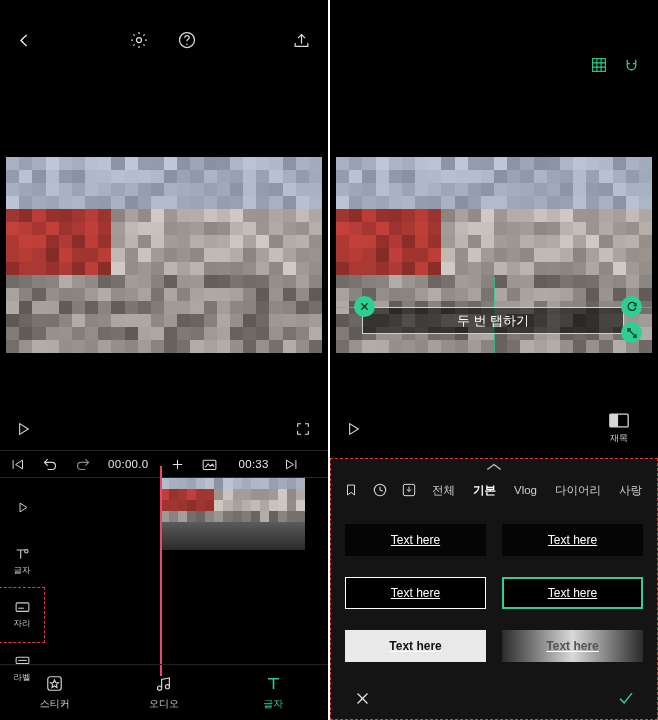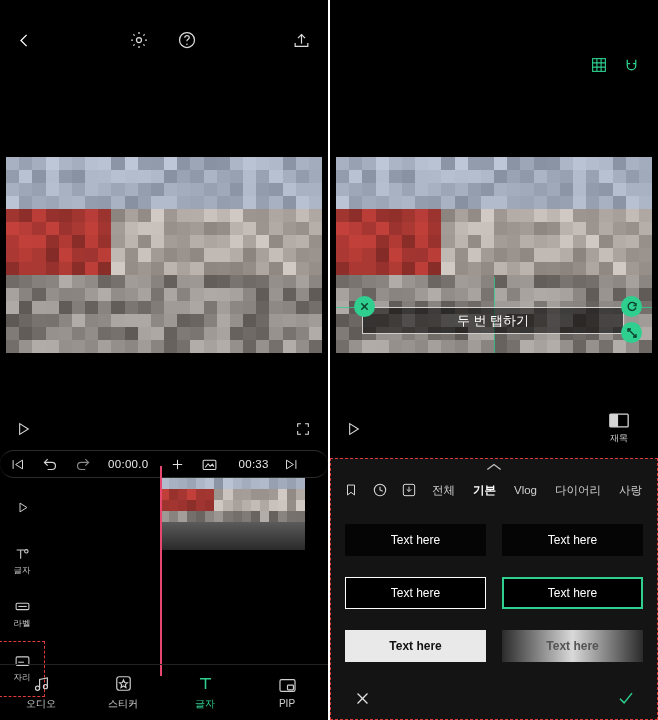--- a/index.html
+++ b/index.html
@@ -82,21 +82,21 @@
   .tabs { height:30px; display:flex; align-items:center; gap:0px; padding:0 6px; }
   .tabs .ti { display:flex; align-items:center; justify-content:center; }
   .tab-lbl { font-size:11.5px; color:#cfcfcf; padding:0 9px; white-space:nowrap; }
   .tab-lbl.active { color:#fff; font-weight:bold; }
 
   .grid {
     position:absolute; left:0; right:0; top:52px; bottom:44px;
     padding:10px 14px; display:grid; grid-template-columns:1fr 1fr;
     grid-template-rows:1fr 1fr 1fr; gap:14px 16px;
   }
-  .tcell { display:flex; align-items:center; justify-content:flex-end; }
+  .tcell { display:flex; align-items:center; justify-content:flex-end;text-decoration:underline; }
   .tbox { width:100%; height:32px; display:flex; align-items:center; justify-content:center;
     font-size:12px; color:#fff; background:#000; }
   .tbox.b-plain { background:#050505; }
   .tbox.b-border { border:1px solid #fff; }
   .tbox.b-sel { border:2px solid #2ecf8f; }
   .tbox.b-white { background:#e9e9e9; color:#111; font-weight:bold; }
   .tbox.b-grad { background:linear-gradient(90deg,#2b2b2b 0%, #d9d9d9 50%, #2b2b2b 100%); color:#555; font-weight:bold; }
 
   .panel-foot { position:absolute; left:0; bottom:0; width:100%; height:42px;
     display:flex; align-items:center; justify-content:space-between; padding:0 18px; }
@@ -513,21 +513,21 @@
       <div class="ic" style="left:290px; top:4px; width:26px; height:26px;">
         <svg width="16" height="16" viewBox="0 0 24 24" fill="none" stroke="#dcdcdc" stroke-width="1.6">
           <polyline points="4,9 4,4 9,4"></polyline>
           <polyline points="15,4 20,4 20,9"></polyline>
           <polyline points="20,15 20,20 15,20"></polyline>
           <polyline points="9,20 4,20 4,15"></polyline>
         </svg>
       </div>
     </div>
 
-    <div class="tl-toolbar" style="top:450px;border-radius:14px;">
+    <div class="tl-toolbar" style="top:450px;">
       <div class="ic" style="position:relative; width:34px; height:26px;">
         <svg width="15" height="15" viewBox="0 0 24 24" fill="none" stroke="#d8d8d8" stroke-width="1.6">
           <line x1="5" y1="5" x2="5" y2="19"></line>
           <polygon points="20,5 9,12 20,19"></polygon>
         </svg>
       </div>
       <div class="ic" style="position:relative; width:32px; height:26px;">
         <svg width="17" height="17" viewBox="0 0 24 24" fill="none" stroke="#d8d8d8" stroke-width="1.6">
           <path d="M4 9h10a5 5 0 0 1 0 10H8"></path>
           <polyline points="8,4.5 3.4,9 8,13.5"></polyline>
@@ -567,33 +567,33 @@
           <polygon points="8,5 19,12 8,19"></polygon>
         </svg>
       </div>
       <div class="rail-item">
         <svg width="16" height="16" viewBox="0 0 24 24" fill="none" stroke="#cfcfcf" stroke-width="1.6">
           <path d="M4 6h12M10 6v13"></path>
           <circle cx="18.5" cy="8" r="2.6"></circle>
         </svg>
         <span>글자</span>
       </div>
+      <div class="rail-item sel">
+        <svg width="17" height="15" viewBox="0 0 24 20" fill="none" stroke="#cfcfcf" stroke-width="1.5">
+          <rect x="3" y="3.5" width="18" height="12" rx="1.5"></rect>
+          <line x1="6" y1="11" x2="14" y2="11"></line>
+        </svg>
+        <span>자리</span>
+      </div>
       <div class="rail-item">
         <svg width="17" height="15" viewBox="0 0 24 20" fill="none" stroke="#cfcfcf" stroke-width="1.5">
           <rect x="3" y="4" width="18" height="9" rx="1.5"></rect>
           <line x1="6" y1="8.5" x2="18" y2="8.5"></line>
         </svg>
         <span>라벨</span>
-      </div>
-      <div class="rail-item sel">
-        <svg width="17" height="15" viewBox="0 0 24 20" fill="none" stroke="#cfcfcf" stroke-width="1.5">
-          <rect x="3" y="3.5" width="18" height="12" rx="1.5"></rect>
-          <line x1="6" y1="11" x2="14" y2="11"></line>
-        </svg>
-        <span>자리</span>
       </div>
     </div>
 
     <div class="clip" style="left:160px; top:478px; width:145px; height:44px;">
       <div class="mosaic" id="mosaicClip" style="grid-template-columns: repeat(16, 1fr); grid-template-rows: repeat(4, 1fr);">
           <div style="background: rgb(178, 188, 205);"></div>
           <div style="background: rgb(167, 177, 194);"></div>
           <div style="background: rgb(163, 173, 190);"></div>
           <div style="background: rgb(155, 165, 182);"></div>
           <div style="background: rgb(173, 183, 200);"></div>
@@ -658,45 +658,38 @@
           <div style="background: rgb(118, 112, 108);"></div>
         </div>
     </div>
     <div class="clip" style="left:160px; top:522px; width:145px; height:28px; background:linear-gradient(180deg,#5b5b5b,#2a2a2a);"></div>
 
     <div class="playhead" style="left:160px; top:466px; height:210px;"></div>
 
     <div class="botnav">
       <div class="nav-item">
         <svg width="19" height="19" viewBox="0 0 24 24" fill="none" stroke="#cfcfcf" stroke-width="1.5">
+          <rect x="3.5" y="3.5" width="17" height="17" rx="3"></rect>
+          <polygon points="12,7.5 13.4,10.8 17,11.1 14.3,13.4 15.1,17 12,15.1 8.9,17 9.7,13.4 7,11.1 10.6,10.8"></polygon>
+        </svg>
+        <span>스티커</span>
+      </div>
+      <div class="nav-item">
+        <svg width="19" height="19" viewBox="0 0 24 24" fill="none" stroke="#cfcfcf" stroke-width="1.5">
           <circle cx="7" cy="18" r="2.6"></circle>
             <circle cx="17" cy="16" r="2.6"></circle>
           <path d="M9.6 18V7l9.8-2v11"></path>
         </svg>
         <span>오디오</span>
       </div>
-      <div class="nav-item">
-        <svg width="19" height="19" viewBox="0 0 24 24" fill="none" stroke="#cfcfcf" stroke-width="1.5">
-          <rect x="3.5" y="3.5" width="17" height="17" rx="3"></rect>
-          <polygon points="12,7.5 13.4,10.8 17,11.1 14.3,13.4 15.1,17 12,15.1 8.9,17 9.7,13.4 7,11.1 10.6,10.8"></polygon>
-        </svg>
-        <span>스티커</span>
-      </div>
       <div class="nav-item active">
         <svg width="19" height="19" viewBox="0 0 24 24" fill="none" stroke="#2ecf8f" stroke-width="2">
           <path d="M5 6h14M12 6v13"></path>
         </svg>
         <span>글자</span>
-      </div>
-      <div class="nav-item">
-        <svg width="19" height="17" viewBox="0 0 24 20" fill="none" stroke="#cfcfcf" stroke-width="1.5">
-          <rect x="2.5" y="2.5" width="19" height="15" rx="2"></rect>
-          <rect x="12" y="9.5" width="7.5" height="6" rx="1"></rect>
-        </svg>
-        <span>PIP</span>
       </div>
     </div>
   </div>
 
   <div class="pane-divider"></div>
 
   <div class="pane pane-right">
 
     <div class="ic" style="left:256px; top:52px; width:26px; height:26px;">
       <svg width="18" height="18" viewBox="0 0 24 24" fill="none" stroke="#2ecf8f" stroke-width="1.5">

